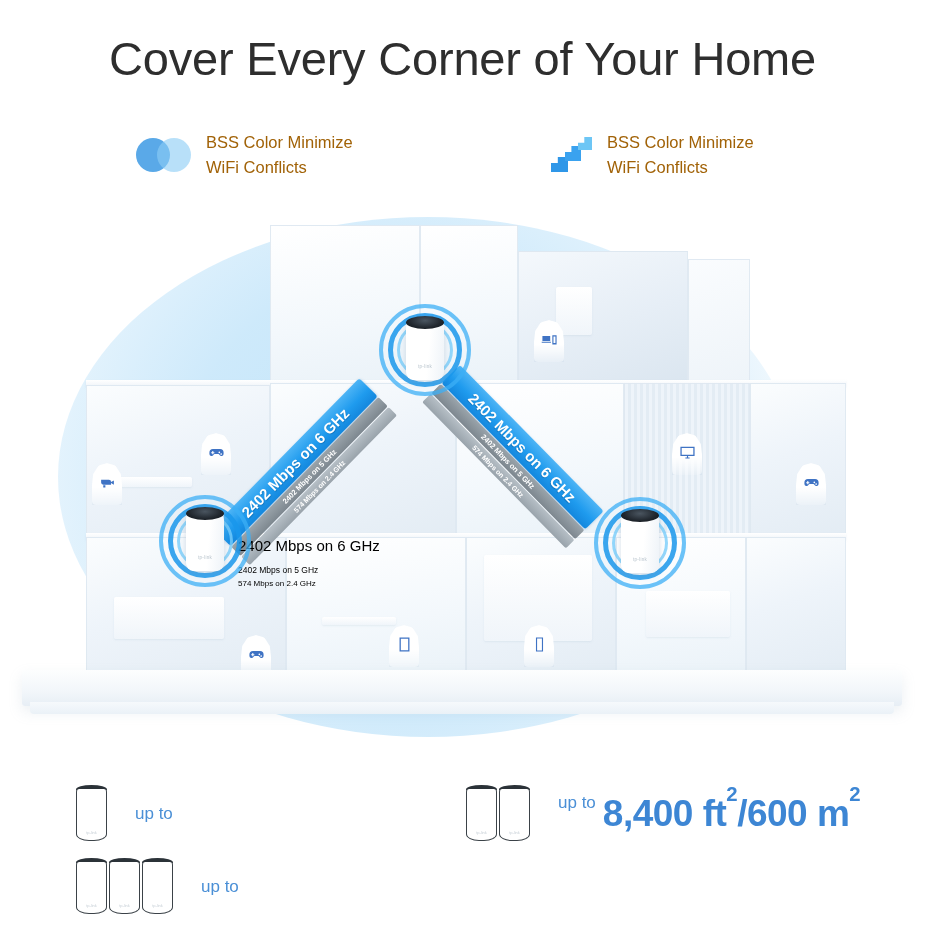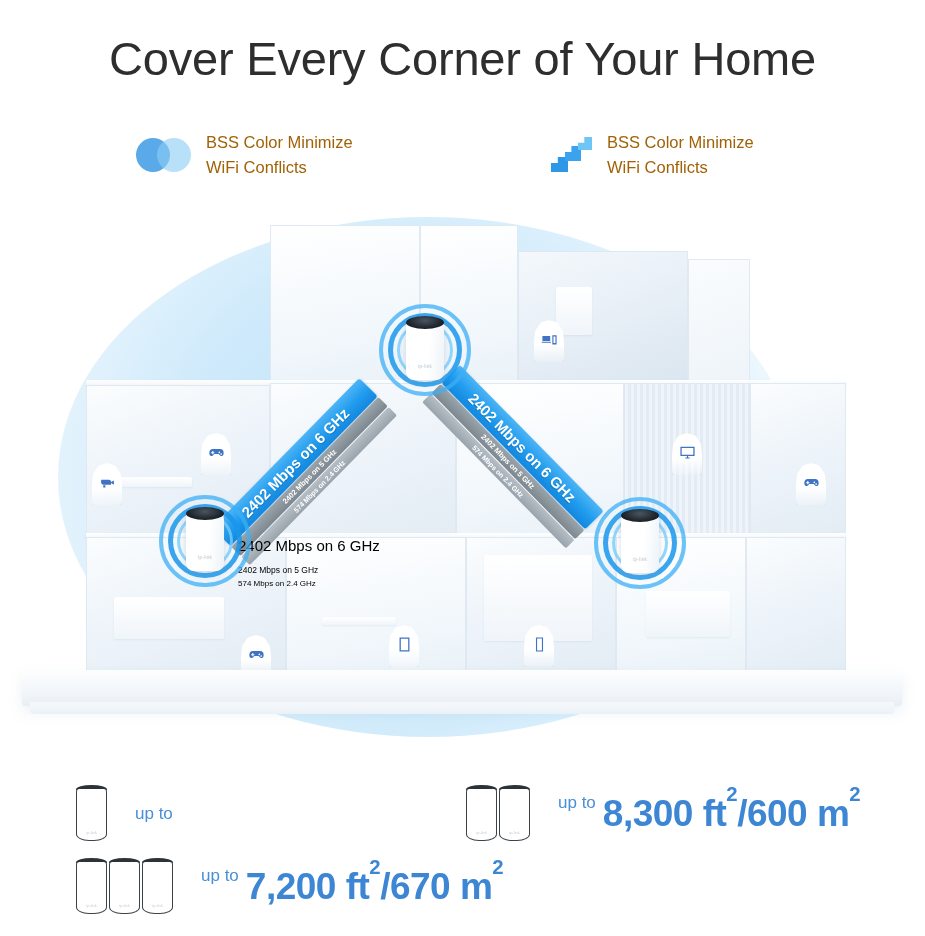--- a/index.html
+++ b/index.html
@@ -434,21 +434,21 @@
             <span class="mlbl">tp-link</span>
         </span>
         <span class="mini">
           <span class="mcap"></span>
             <span class="mbody"></span>
             <span class="mlbl">tp-link</span>
         </span>
       </span>
       <span class="cov-text">
         <span class="cov-upto">up to</span>
-        <span class="cov-val"><span>8,300 ft</span><sup>2</sup><span>/</span><span>600 m</span><sup>2</sup></span>
+        <span class="cov-val"><span>8,400 ft</span><sup>2</sup><span>/</span><span>600 m</span><sup>2</sup></span>
       </span>
     </div>
 
     <div class="cov-row cov-r3">
       <span class="minis">
         <span class="mini">
           <span class="mcap"></span>
             <span class="mbody"></span>
             <span class="mlbl">tp-link</span>
         </span>
@@ -458,18 +458,17 @@
             <span class="mlbl">tp-link</span>
         </span>
         <span class="mini">
           <span class="mcap"></span>
             <span class="mbody"></span>
             <span class="mlbl">tp-link</span>
         </span>
       </span>
       <span class="cov-text">
         <span class="cov-upto">up to</span>
-        <span class="cov-val"><span>7,200 ft</span><sup>2</sup><span>/</span><span>670 m</span><sup>2</sup></span>
       </span>
     </div>
   </div>
 
 </div>
 
 </body></html>

